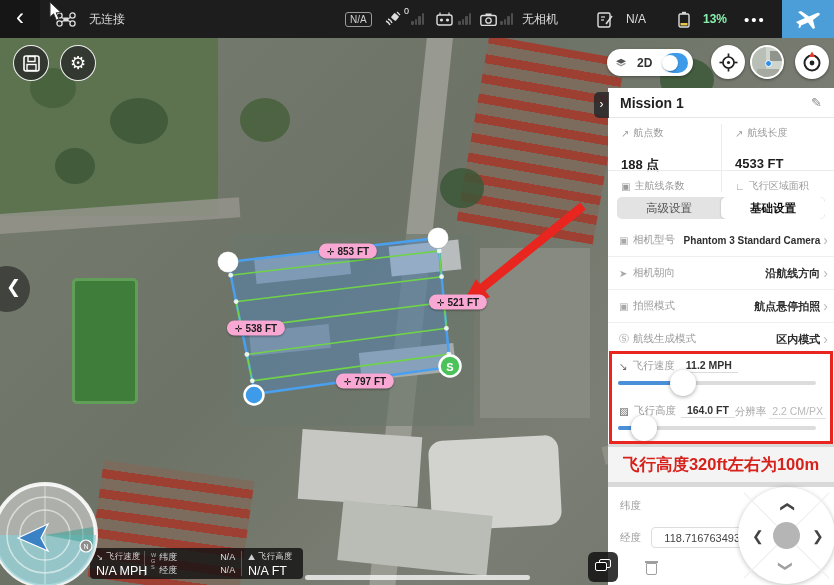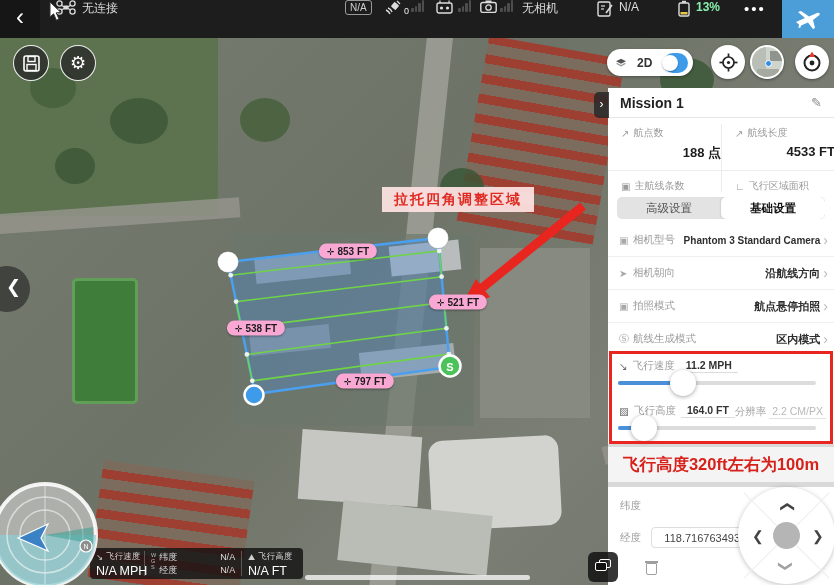--- a/index.html
+++ b/index.html
@@ -3,21 +3,21 @@
 <meta charset="utf-8">
 <style>
   * { margin:0; padding:0; box-sizing:border-box; }
   html,body { background:#000; }
   body { font-family:"Liberation Sans","DejaVu Sans",sans-serif; }
   #stage { position:relative; width:834px; height:585px; overflow:hidden; background:#70766a; }
 
   
   #topbar { position:absolute; left:0; top:0; width:834px; height:38px; background:#1d1d1d; z-index:40; }
   #topbar .seg-back { position:absolute; left:0; top:0; width:40px; height:38px; background:#161616; color:#fff; font-size:24px; line-height:34px; text-align:center; cursor:pointer; }
-  .tb-abs { position:absolute; top:0; height:38px; display:flex; align-items:flex-start; gap:6px; color:#ddd; font-size:12px; }
+  .tb-abs { position:absolute; top:0; height:38px; display:flex; align-items:center; gap:13px; color:#ddd; font-size:12px; }
   .na-badge { border:1px solid #9a9a9a; border-radius:3px; color:#cfcfcf; font-size:10px; padding:1px 4px; }
   .sup0 { position:absolute; left:404px; top:6px; color:#eee; font-size:9px; }
   .bars { display:flex; align-items:flex-end; gap:1px; height:12px; }
   .bars i { display:block; width:2.5px; background:#4d4d4d; border-radius:1px; }
   .bars i:nth-child(1){height:4px}.bars i:nth-child(2){height:6px}.bars i:nth-child(3){height:9px}.bars i:nth-child(4){height:12px}
   .batt-txt { color:#86efac; font-weight:bold; }
   .dots3 { color:#fff; font-size:15px; letter-spacing:2px; cursor:pointer; }
   #fly-btn { position:absolute; right:0; top:0; width:52px; height:38px; background:#4c9ed9; display:flex; align-items:center; justify-content:center; cursor:pointer; }
 
   
@@ -49,21 +49,21 @@
   
   #panel { position:absolute; left:608px; top:88px; width:234px; height:497px; background:#d9d9d9; z-index:30; }
   .card { position:absolute; left:0; width:226px; background:#fff; }
   #panel-tab { position:absolute; left:594px; top:92px; width:15px; height:26px; background:rgba(40,40,40,.85); border-radius:5px 0 0 5px; color:#fff; font-size:12px; text-align:center; line-height:24px; z-index:31; cursor:pointer; }
   #card-header { top:0; height:30px; display:flex; align-items:center; padding:0 12px; justify-content:space-between; border-bottom:1px solid #e6e6e6; }
   #card-header .t { font-size:14px; font-weight:bold; color:#222; }
   .pencil { color:#8a8a8a; font-size:13px; cursor:pointer; }
   #card-stats { top:30px; height:104px; }
   .stat-cell { position:absolute; width:113px; height:52px; padding:8px 0 0 13px; }
   .stat-cell .sl { font-size:10px; color:#9b9b9b; display:flex; gap:4px; align-items:center; }
-  .stat-cell .sv { font-size:13px; font-weight:bold; color:#1d1d1d; margin-top:4px;text-align:right; }
+  .stat-cell .sv { font-size:13px; font-weight:bold; color:#1d1d1d; margin-top:16px; }
   .vdiv { position:absolute; left:113px; top:6px; width:1px; height:92px; background:#ececec; }
   .hdiv { position:absolute; left:0; top:52px; width:226px; height:1px; background:#ececec; }
   .pagedots { position:absolute; right:36px; bottom:10px; display:flex; gap:8px; }
   .pagedots i { width:6px; height:6px; border-radius:50%; background:#c9c9c9; }
   .pagedots i.on { background:#6d6d6d; }
   #card-tabs { top:104px; height:32px; display:flex; align-items:center; padding:0 9px; }
   .tabbar { display:flex; width:100%; height:22px; background:#e3e3e3; border-radius:5px; overflow:hidden; }
   .tabbar .tab { flex:1; font-size:11.5px; display:flex; align-items:center; justify-content:center; color:#555; cursor:pointer; }
   .tabbar .tab.on { background:#fff; color:#111; font-weight:bold; border-radius:5px; box-shadow:0 0 2px rgba(0,0,0,.25); }
   #card-settings { top:136px; height:133px; }
@@ -169,21 +169,20 @@
       <line x1="583" y1="206" x2="482" y2="288" stroke="#e8251f" stroke-width="9"></line>
       <polygon points="460,308 490,297 476,279" fill="#e8251f"></polygon>
     </g>
   </svg>
 
   <div class="edge-pill" style="left:348px;top:251px;"><span class="pl">✛</span><span>853 FT</span></div>
   <div class="edge-pill" style="left:458px;top:302px;"><span class="pl">✛</span><span>521 FT</span></div>
   <div class="edge-pill" style="left:256px;top:328px;"><span class="pl">✛</span><span>538 FT</span></div>
   <div class="edge-pill" style="left:365px;top:381px;"><span class="pl">✛</span><span>797 FT</span></div>
 
-  <div id="annotation">拉托四角调整区域</div>
 
   <div class="rndbtn darkbtn" style="left:13px;top:45px;">
     <svg width="17" height="17" viewBox="0 0 17 17">
         <rect x="1" y="1" width="15" height="15" rx="2" fill="none" stroke="#fff" stroke-width="1.6"></rect>
         <rect x="5" y="1.5" width="7" height="5" fill="none" stroke="#fff" stroke-width="1.4"></rect>
         <rect x="4" y="9.5" width="9" height="6" fill="none" stroke="#fff" stroke-width="1.4"></rect>
       </svg>
   </div>
   <div class="rndbtn darkbtn" style="left:60px;top:45px;">
     <span style="color:#fff;font-size:18px;">⚙︎</span>

